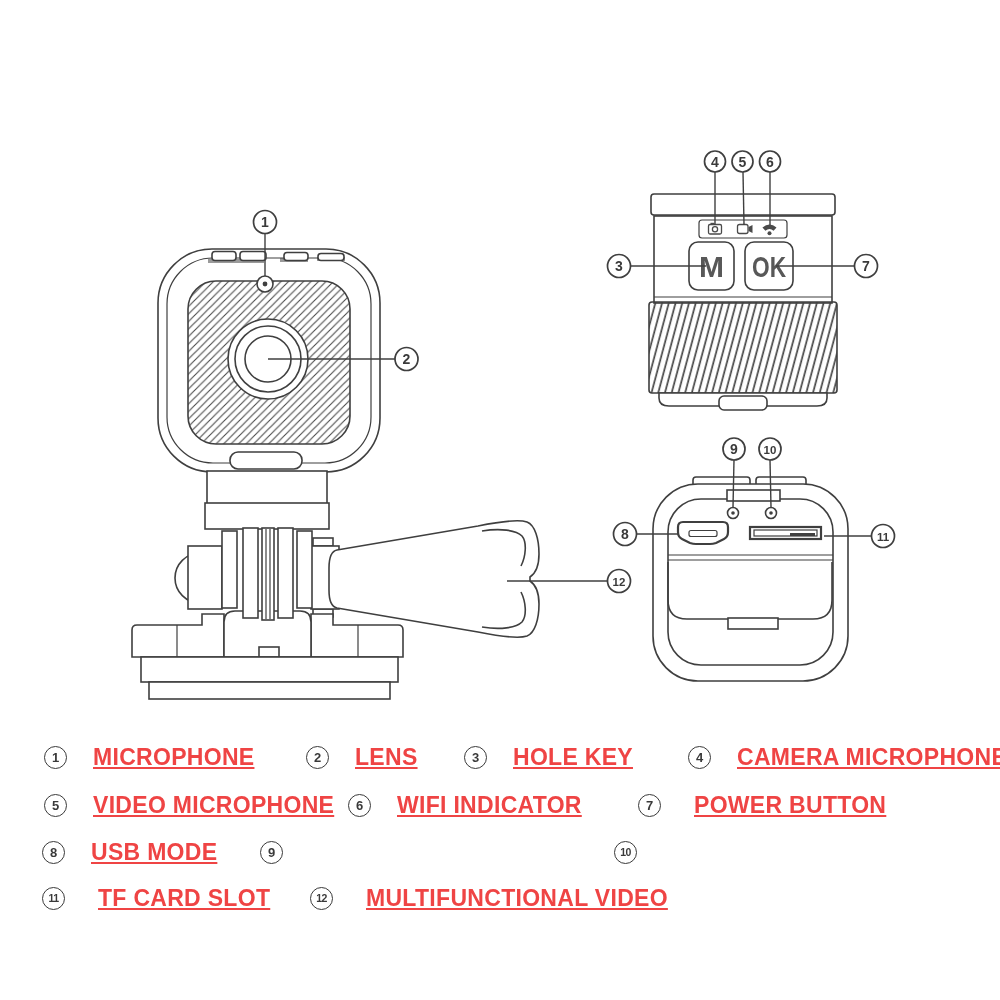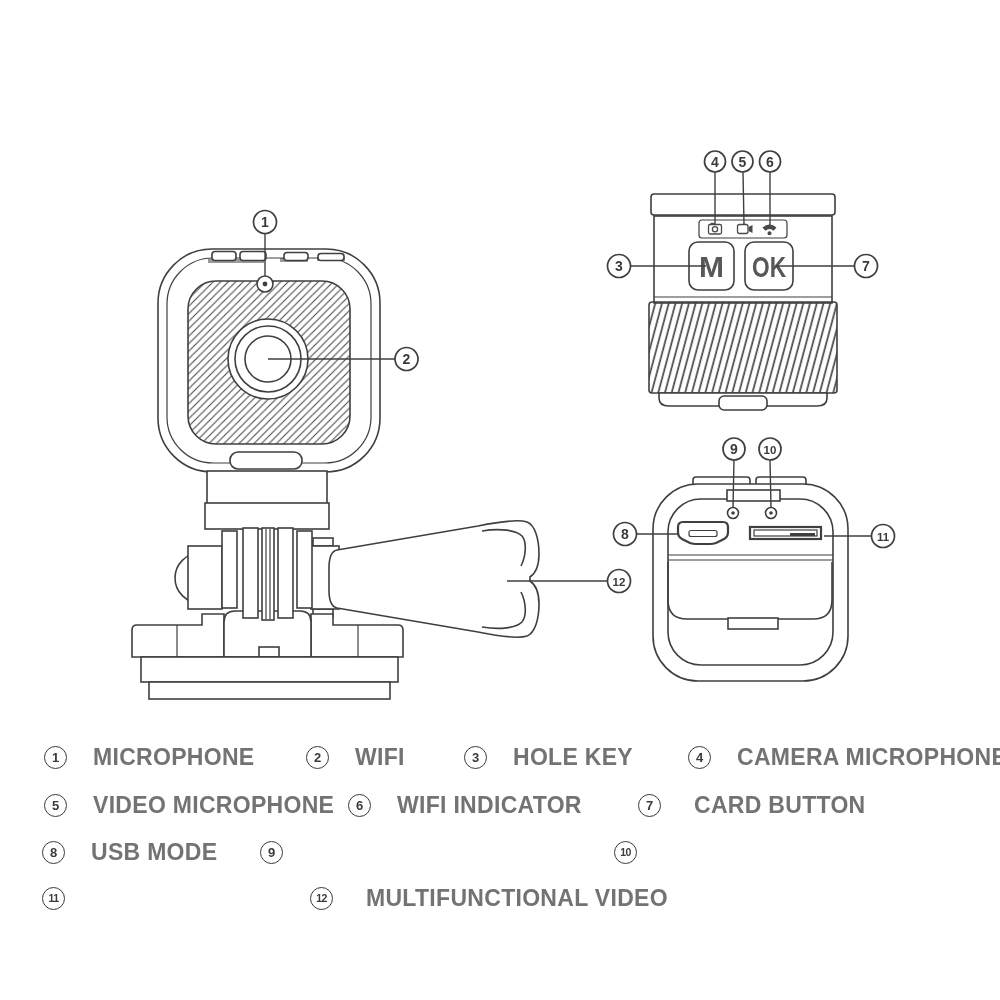--- a/index.html
+++ b/index.html
@@ -19,21 +19,21 @@
   .icon-fill{fill:#4a4a4a;stroke:none;}
   .icon-ln{fill:none;stroke:#4a4a4a;stroke-width:1.3;}
   .shade{fill:#9a9a9a;stroke:none;}
   
   .legend-item{position:absolute;height:30px;display:flex;align-items:center;gap:26px;}
   .legend-item.g33{gap:33px;}
   .legend-num{box-sizing:border-box;width:23px;height:23px;border:1.8px solid #3a3a3a;border-radius:50%;
               display:flex;align-items:center;justify-content:center;
               font:700 13px "Liberation Sans",sans-serif;color:#3a3a3a;flex:0 0 auto;}
   .legend-num.two{font-size:10.5px;letter-spacing:-.5px;}
-  .legend-label{font:700 23px "Liberation Sans",sans-serif;color:#737373;letter-spacing:.3px;white-space:nowrap;}
+  .legend-label{font:700 23px "Liberation Sans",sans-serif;color:#ef4444;letter-spacing:.3px;white-space:nowrap;text-decoration:underline;}
 </style>
 </head>
 <body>
 
 <div class="stage">
 
 <svg class="diagram-svg" width="1000" height="1000" viewBox="0 0 1000 1000">
   <defs>
     <pattern id="hatch" width="7.5" height="7.5" patternUnits="userSpaceOnUse">
       <path d="M0,7.5 L7.5,0" stroke="#4a4a4a" stroke-width="1.1"></path>
@@ -226,57 +226,58 @@
   </g>
 </svg>
 
   <div>
     <div class="legend-item" style="left:44px;top:742px;">
       <span class="legend-num">1</span>
       <span class="legend-label">MICROPHONE</span>
     </div>
     <div class="legend-item" style="left:306px;top:742px;">
       <span class="legend-num">2</span>
-      <span class="legend-label">WIFI</span>
+      <span class="legend-label">LENS</span>
     </div>
     <div class="legend-item" style="left:464px;top:742px;">
       <span class="legend-num">3</span>
       <span class="legend-label">HOLE KEY</span>
     </div>
     <div class="legend-item" style="left:688px;top:742px;">
       <span class="legend-num">4</span>
       <span class="legend-label">CAMERA MICROPHONE</span>
     </div>
 
     <div class="legend-item" style="left:44px;top:790px;">
       <span class="legend-num">5</span>
       <span class="legend-label">VIDEO MICROPHONE</span>
     </div>
     <div class="legend-item" style="left:348px;top:790px;">
       <span class="legend-num">6</span>
       <span class="legend-label">WIFI INDICATOR</span>
     </div>
     <div class="legend-item g33" style="left:638px;top:790px;">
       <span class="legend-num">7</span>
-      <span class="legend-label">CARD BUTTON</span>
+      <span class="legend-label">POWER BUTTON</span>
     </div>
 
     <div class="legend-item" style="left:42px;top:837px;">
       <span class="legend-num">8</span>
       <span class="legend-label">USB MODE</span>
     </div>
     <div class="legend-item" style="left:260px;top:837px;">
       <span class="legend-num">9</span>
     </div>
     <div class="legend-item" style="left:614px;top:837px;">
       <span class="legend-num two">10</span>
     </div>
 
     <div class="legend-item g33" style="left:42px;top:883px;">
       <span class="legend-num two">11</span>
+      <span class="legend-label">TF CARD SLOT</span>
     </div>
     <div class="legend-item g33" style="left:310px;top:883px;">
       <span class="legend-num two">12</span>
       <span class="legend-label">MULTIFUNCTIONAL VIDEO</span>
     </div>
   </div>
 
 </div>
 
 </body></html>

